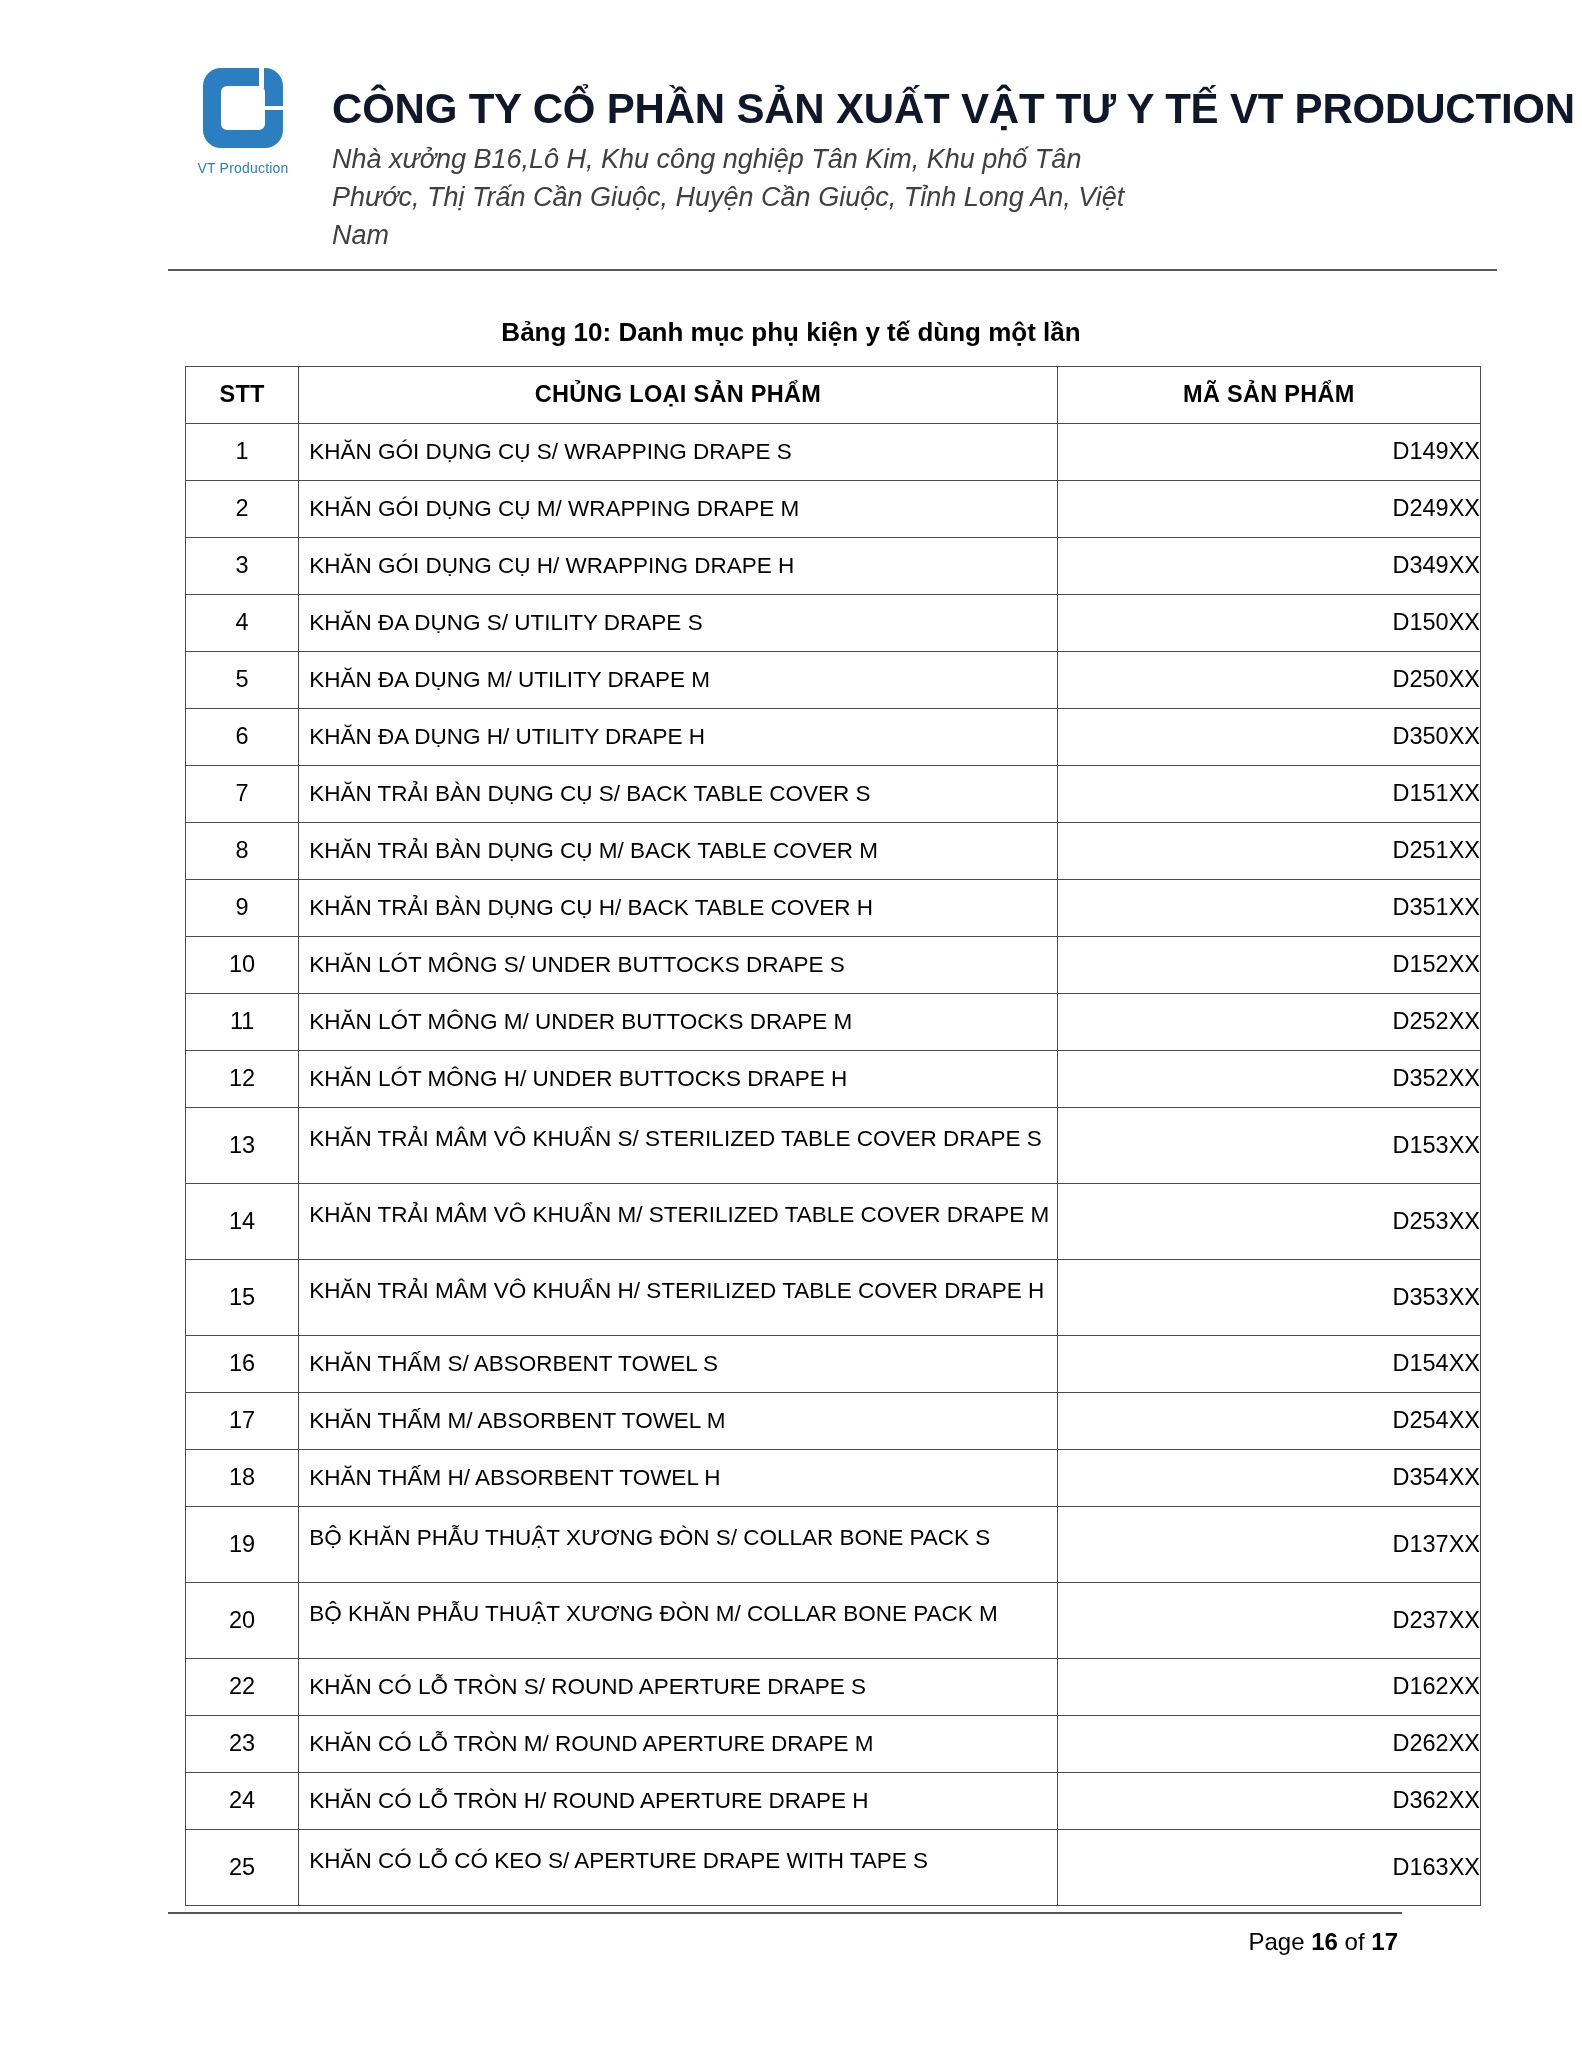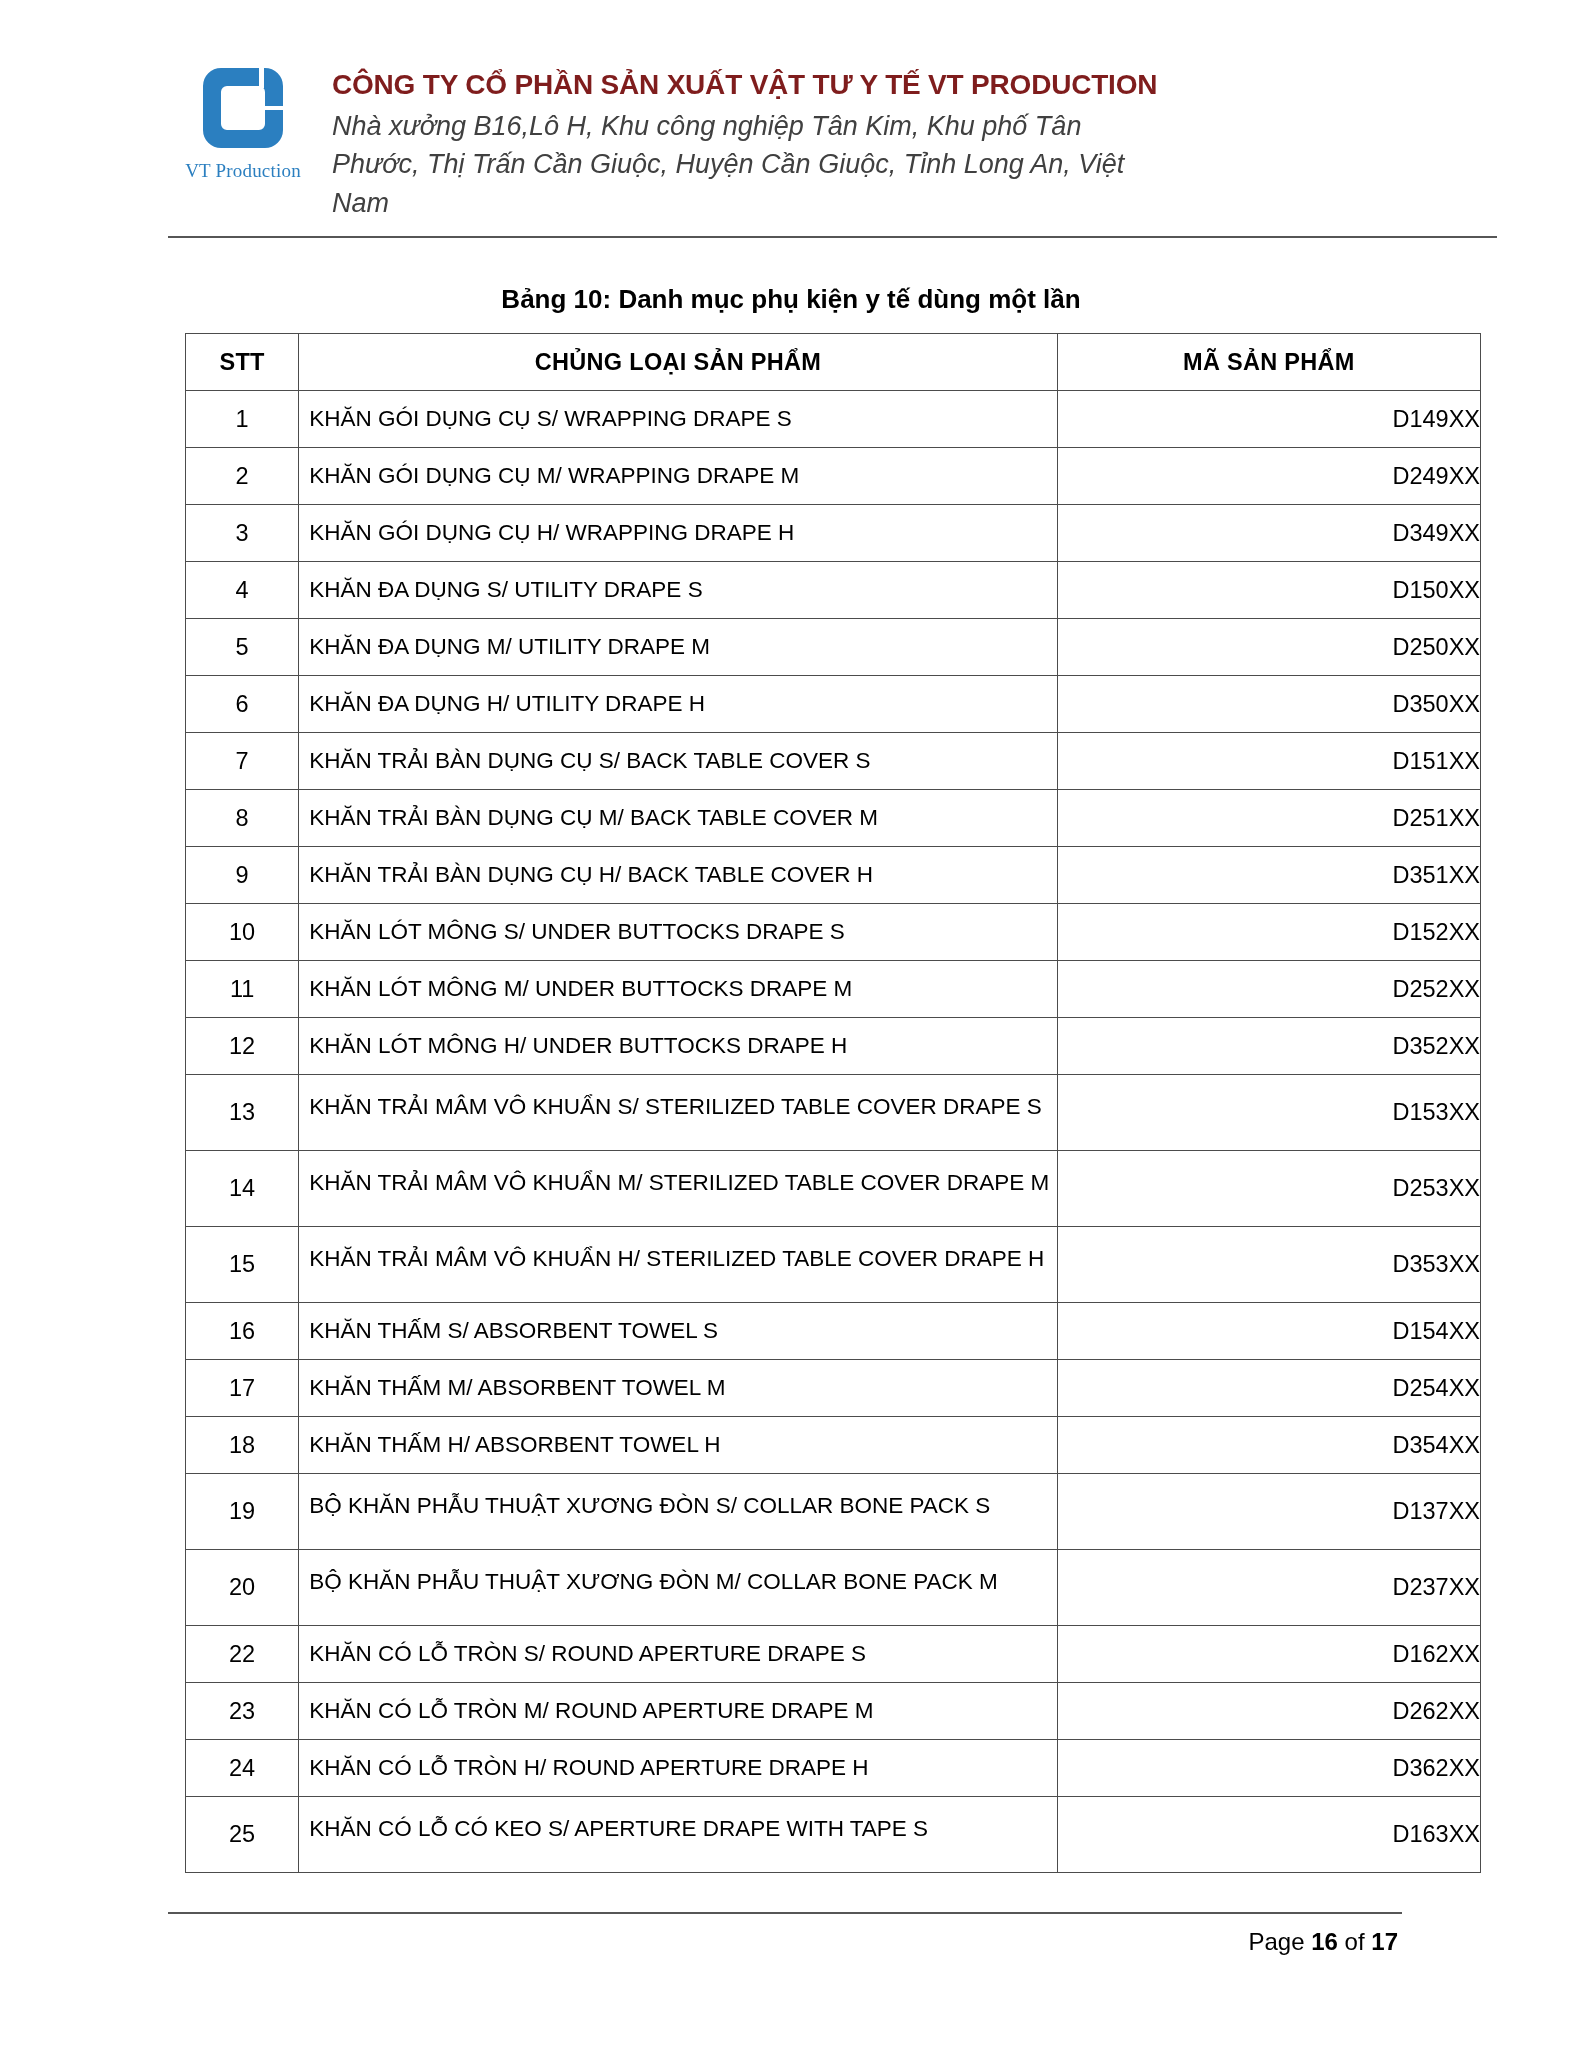--- a/index.html
+++ b/index.html
@@ -42,40 +42,41 @@
   }
 
   .logo-mark {
     width: 92px;
     height: 92px;
     position: relative;
   }
 
   .logo-caption {
     margin-top: 6px;
-    font-size: 19px;
+    font-size: 14px;
     color: #2b7fc0;
-    font-family: Liberation Serif, serif;
+    font-family: Liberation Sans, sans-serif;
     letter-spacing: 0.2px;
     white-space: nowrap;
   }
 
   .company-block {
     flex: 1 1 auto;
     padding-left: 14px;
     padding-top: 16px;
   }
 
   .company-name {
-    font-size: 28px;
+    font-size: 42px;
     font-weight: bold;
     line-height: 1.18;
-    color: #7f1d1d;
+    color: #0f172a;
     letter-spacing: -0.2px;
     white-space: nowrap;
+    margin-top: 16px;
   }
 
   .company-address {
     font-size: 27px;
     font-style: italic;
     line-height: 1.42;
     color: #404040;
     margin-top: 6px;
     max-width: 800px;
   }

